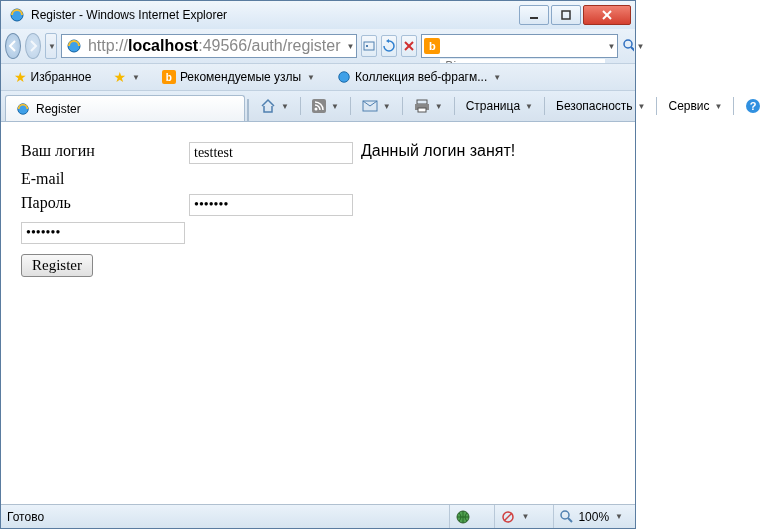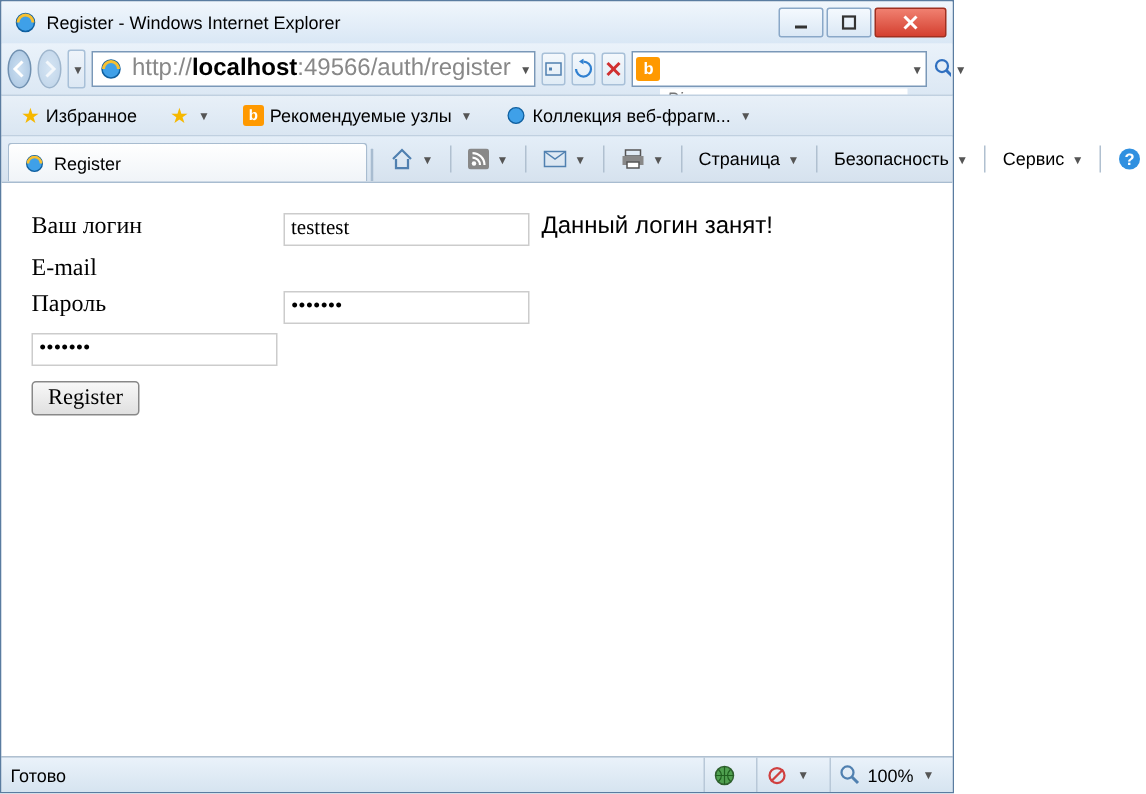--- a/index.html
+++ b/index.html
@@ -38,21 +38,21 @@
 .drop { font-size: 8px; color: #555; margin-left: 2px; }
 .sep { width: 1px; height: 18px; background: #b0c0d0; margin: 0 2px; }
 
 .content { flex: 1; background: #fff; border-top: 1px solid #a8bcd0; padding: 20px; overflow: auto; }
 .form-row { display: flex; align-items: flex-start; margin-bottom: 6px; }
 .form-label { width: 168px; font-family: "Times New Roman", serif; font-size: 16px; }
 .form-input { width: 164px; height: 22px; border: 1px solid #ccc; padding: 0 4px; font-family: "Times New Roman", serif; font-size: 14px; }
 .form-msg { margin-left: 8px; font-family: Liberation Sans, sans-serif; font-size: 16px; }
 .regbtn { margin-top: 4px; padding: 2px 10px; font-family: "Times New Roman", serif; font-size: 15px; border: 1px solid #888; background: linear-gradient(#f8f8f8,#e0e0e0); border-radius: 3px; cursor: pointer; }
 
-.statusbar { height: 24px; background: linear-gradient(#eaf2fa,#d6e4f0); border-top: 1px solid #b0c0d0; display: flex; align-items: center; padding: 0 6px; gap: 8px; font-size: 12px; }
+.statusbar { height: 24px; background: linear-gradient(#eaf2fa,#d6e4f0); border-top: 1px solid #b0c0d0; display: flex; align-items: center; padding: 0 6px; gap: 18px; font-size: 12px; }
 .statusbar .status-left { flex: 1; }
 .statusbar .status-section { display: flex; align-items: center; gap: 4px; padding: 0 6px; border-left: 1px solid #b8c8d8; height: 100%; }
 .zoom { display: flex; align-items: center; gap: 4px; }
 
 svg { display: block; }
 </style>
 </head>
 <body>
 
 <div class="window">

